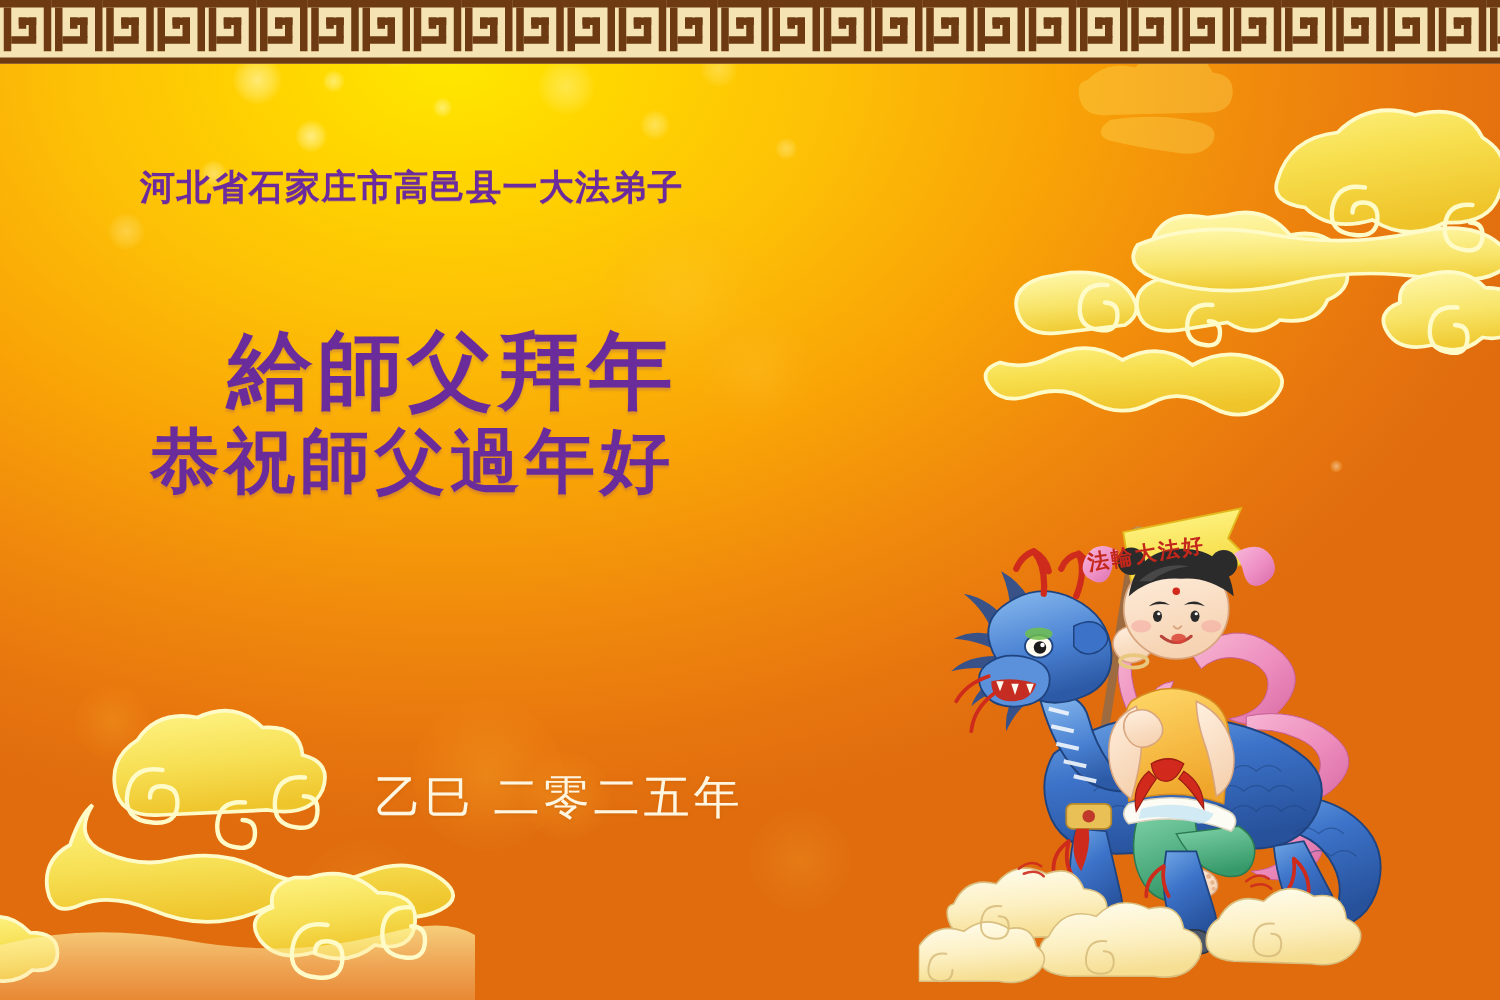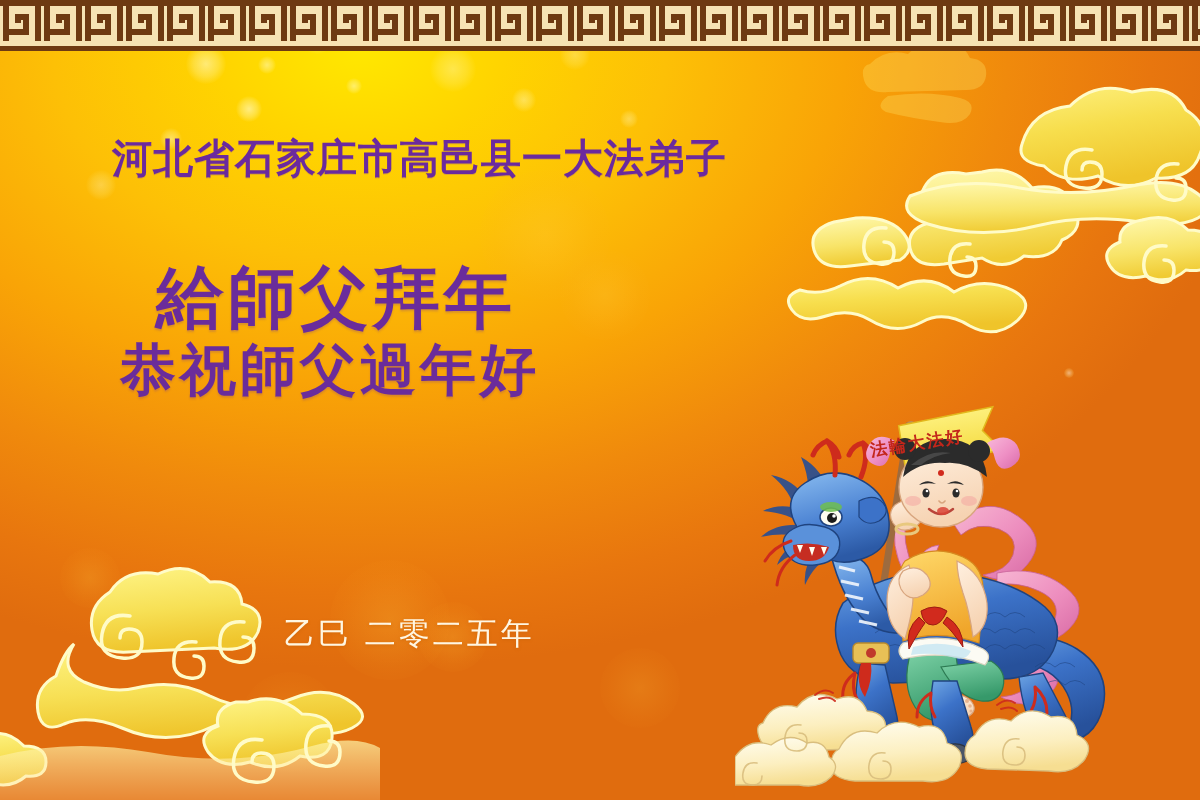--- a/index.html
+++ b/index.html
@@ -67,48 +67,48 @@
   
   .meander-unit i.b8 { left: 35px; top: 0; width: 6px; height: 41px; }
 
   
   .cloud-svg { position: absolute; pointer-events: none; }
 
   
   .headline {
     position: absolute;
     left: 112px; top: 131px;
-    font-size: 40px;
+    font-size: 28px;
     font-weight: bold;
     color: #6B2A9E;
     letter-spacing: 1px;
     white-space: nowrap;
     z-index: 30;
     text-shadow: 0 1px 0 rgba(120,60,160,0.25);
   }
   .greet-block {
     position: absolute;
     left: 120px; top: 262px;
     z-index: 30;
   }
   .greet-line {
     color: #6A2C9B;
     font-weight: bold;
     white-space: nowrap;
     line-height: 1.06;
     letter-spacing: 4px;
     text-shadow: 0 2px 2px rgba(110,50,150,0.22);
   }
-  .greet-line.l1 { font-size: 68px; margin-left: 36px; }
+  .greet-line.l1 { font-size: 68px; margin-left: 62px; }
   .greet-line.l2 { font-size: 56px; margin-left: 0; margin-top: 6px; }
 
   .date-line {
     position: absolute;
-    left: 284px; top: 613px;
-    font-size: 31px;
+    left: 300px; top: 613px;
+    font-size: 37px;
     color: #FFF6E2;
     letter-spacing: 3px;
     white-space: nowrap;
     z-index: 30;
     text-shadow: 0 1px 3px rgba(180,90,0,0.35);
   }
 
   
   .illustration {
     position: absolute;

